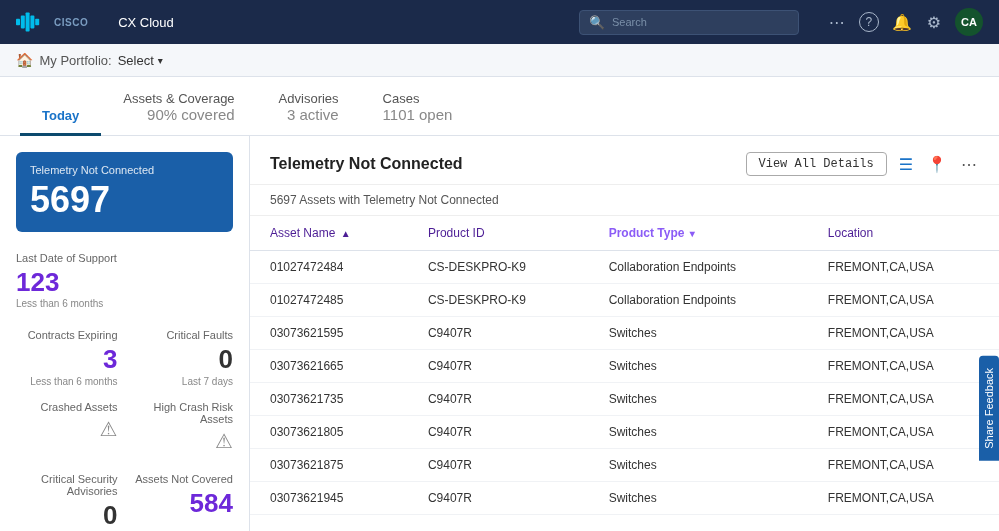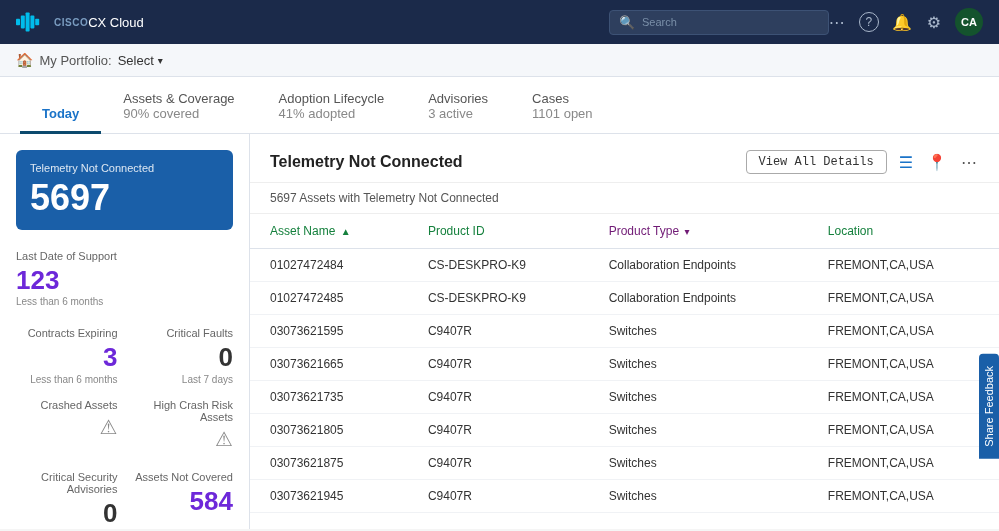--- a/index.html
+++ b/index.html
@@ -5,21 +5,21 @@
     * { box-sizing: border-box; margin: 0; padding: 0; }
     body { font-family: -apple-system, BlinkMacSystemFont, 'Segoe UI', Arial, sans-serif; font-size: 13px; background: #f5f5f5; color: #333; }
 
     
     .top-nav {
       background: #1b2a4a;
       height: 44px;
       display: flex;
       align-items: center;
       padding: 0 16px;
-      gap: 0;
+      gap: 30px;
     }
     .cisco-logo {
       display: flex;
       align-items: center;
       gap: 6px;
       color: #fff;
       font-size: 11px;
       font-weight: 600;
       letter-spacing: 0.5px;
     }
@@ -113,23 +113,24 @@
       font-size: 13px;
       border-bottom: 3px solid transparent;
       margin-bottom: -1px;
     }
     .tab.active {
       color: #1a73c8;
       border-bottom: 3px solid #0c4a6e;
       font-weight: 600;
     }
     .tab .sub-text {
-      font-size: 13px;
+      font-size: 15px;
       color: #888;
       font-weight: 400;
+      text-align: right;
     }
 
     
     .main-content {
       display: flex;
       height: calc(531px - 44px - 38px - 54px);
       overflow: hidden;
     }
 
     
@@ -239,28 +240,29 @@
 
     
     .data-table {
       width: 100%;
       border-collapse: collapse;
       font-size: 12px;
     }
     .data-table th {
       text-align: left;
       padding: 10px 20px;
-      color: #15803d;
+      color: #4c1d95;
       font-weight: 500;
       border-bottom: 1px solid #dde2ea;
       background: #fff;
       font-size: 12px;
     }
     .data-table th.sort-active {
-      color: #701a75;
+      color: #8b5cf6;
+      font-weight: bold;
     }
     .sort-arrow { font-size: 10px; margin-left: 2px; }
     .data-table td {
       padding: 9px 20px;
       border-bottom: 1px solid #f0f2f5;
       color: #333;
     }
 
     
     .side-feedback {
@@ -322,24 +324,20 @@
   </div>
 </div>
 
 <div class="tabs-bar">
   <div class="tab active">
     <span>Today</span>
   </div>
   <div class="tab">
     <span>Assets &amp; Coverage</span>
     <div class="sub-text">90% covered</div>
-  </div>
-  <div class="tab">
-    <span>Adoption Lifecycle</span>
-    <div class="sub-text">41% adopted</div>
   </div>
   <div class="tab">
     <span>Advisories</span>
     <div class="sub-text">3 active</div>
   </div>
   <div class="tab">
     <span>Cases</span>
     <div class="sub-text">1101 open</div>
   </div>
 </div>

